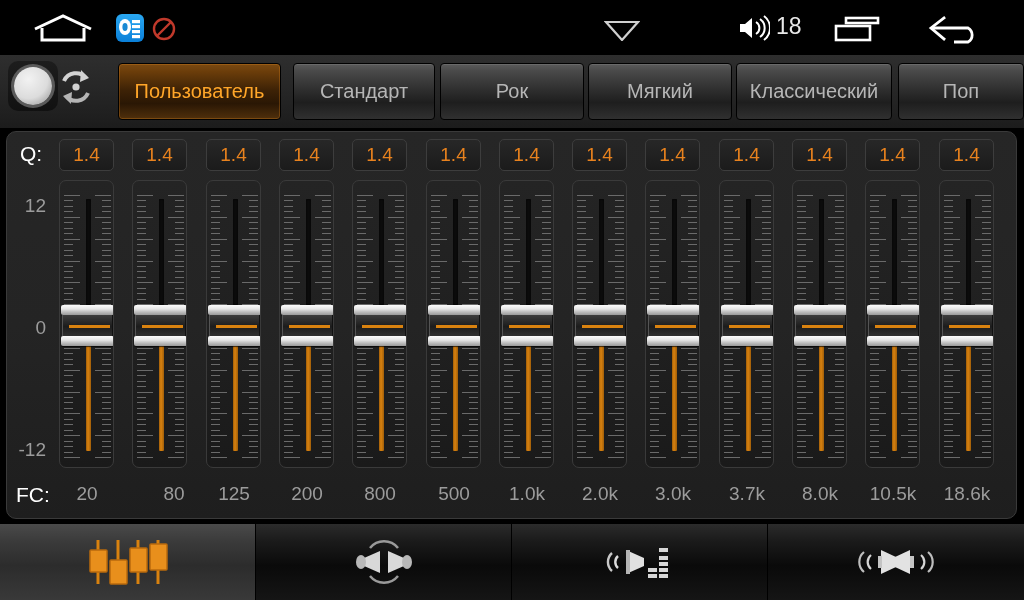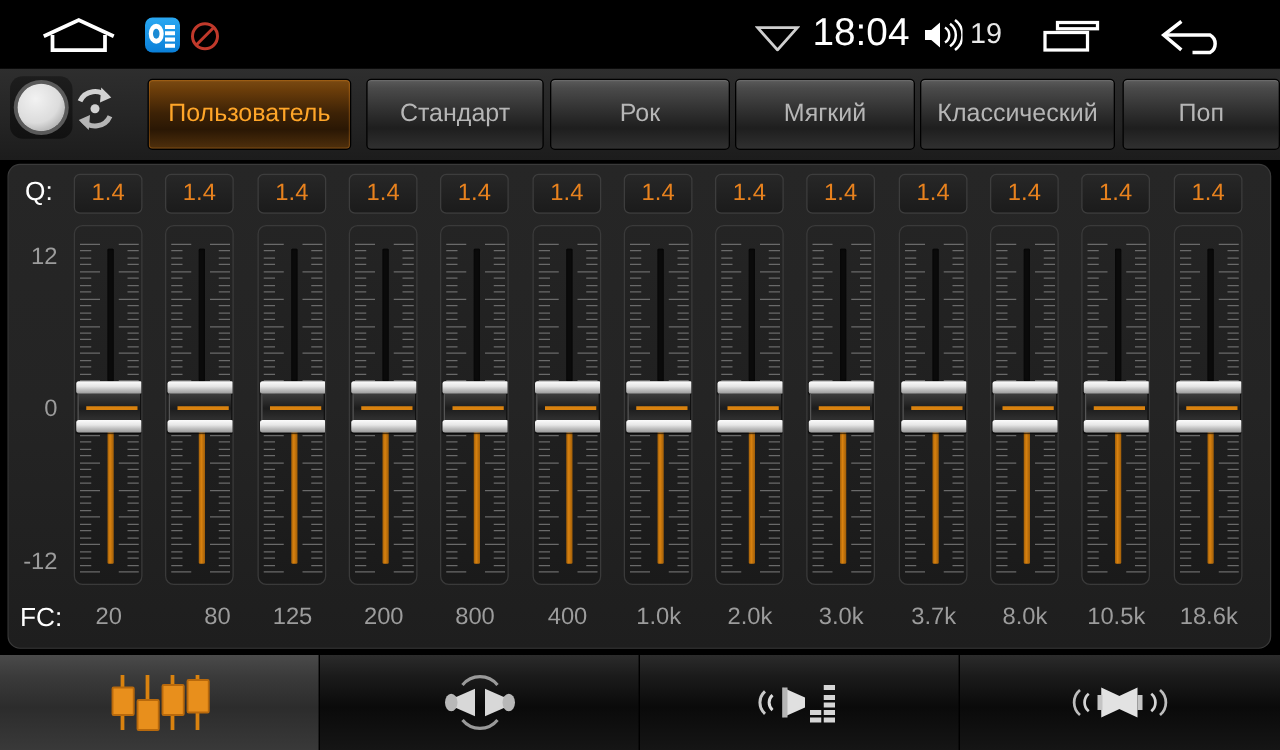--- a/index.html
+++ b/index.html
@@ -210,32 +210,31 @@
         <line x1="5" y1="19" x2="19" y2="5" stroke="#c0392b" stroke-width="2.4"></line>
       </svg>
     </div>
 
     <div class="sb-wifi">
       <svg width="36" height="24" viewBox="0 0 36 24">
         <path d="M2 5 L34 5 L18 23 Z" fill="none" stroke="#cfcfcf" stroke-width="2.2"></path>
       </svg>
     </div>
 
-    <div class="sb-time">18:04</div>
 
     <div class="sb-vol">
       <svg width="32" height="28" viewBox="0 0 32 28">
         <path d="M2 10 L7 10 L14 4 L14 24 L7 18 L2 18 Z" fill="#fff"></path>
         <path d="M18 8 A7 7 0 0 1 18 20" fill="none" stroke="#fff" stroke-width="2"></path>
         <path d="M22 5 A11 11 0 0 1 22 23" fill="none" stroke="#fff" stroke-width="2"></path>
         <path d="M26 2 A15 15 0 0 1 26 26" fill="none" stroke="#fff" stroke-width="2"></path>
       </svg>
     </div>
 
-    <div class="sb-volnum">19</div>
+    <div class="sb-volnum">18</div>
 
     <div class="sb-recents">
       <svg width="48" height="26" viewBox="0 0 48 26">
         <rect x="12" y="2" width="32" height="5" fill="none" stroke="#fff" stroke-width="2.6"></rect>
         <rect x="2" y="10" width="34" height="14" fill="none" stroke="#fff" stroke-width="2.6"></rect>
       </svg>
     </div>
 
     <div class="sb-back">
       <svg width="56" height="34" viewBox="0 0 56 34">
@@ -950,21 +949,21 @@
         <div class="track-top" style="height: 106px;"></div>
         <div class="track-bot" style="height: 107px;"></div>
         <div class="thumb" style="top: 124px;">
           <div class="thumb-cap top"></div>
           <div class="thumb-body">
             <div class="thumb-line"></div>
           </div>
           <div class="thumb-cap bot"></div>
         </div>
       </div>
-      <div class="fc-label" style="left: 419px;">400</div>
+      <div class="fc-label" style="left: 419px;">500</div>
       <div class="qbox" style="left: 499px;">1.4</div>
       <div class="slider-col" style="left: 499px;">
         <div class="ticks">
           <div class="tick left long" style="top: 0px;"></div>
           <div class="tick right long" style="top: 0px;"></div>
           <div class="tick left short" style="top: 5px;"></div>
           <div class="tick right short" style="top: 5px;"></div>
           <div class="tick left short" style="top: 11px;"></div>
           <div class="tick right short" style="top: 11px;"></div>
           <div class="tick left short" style="top: 16px;"></div>

